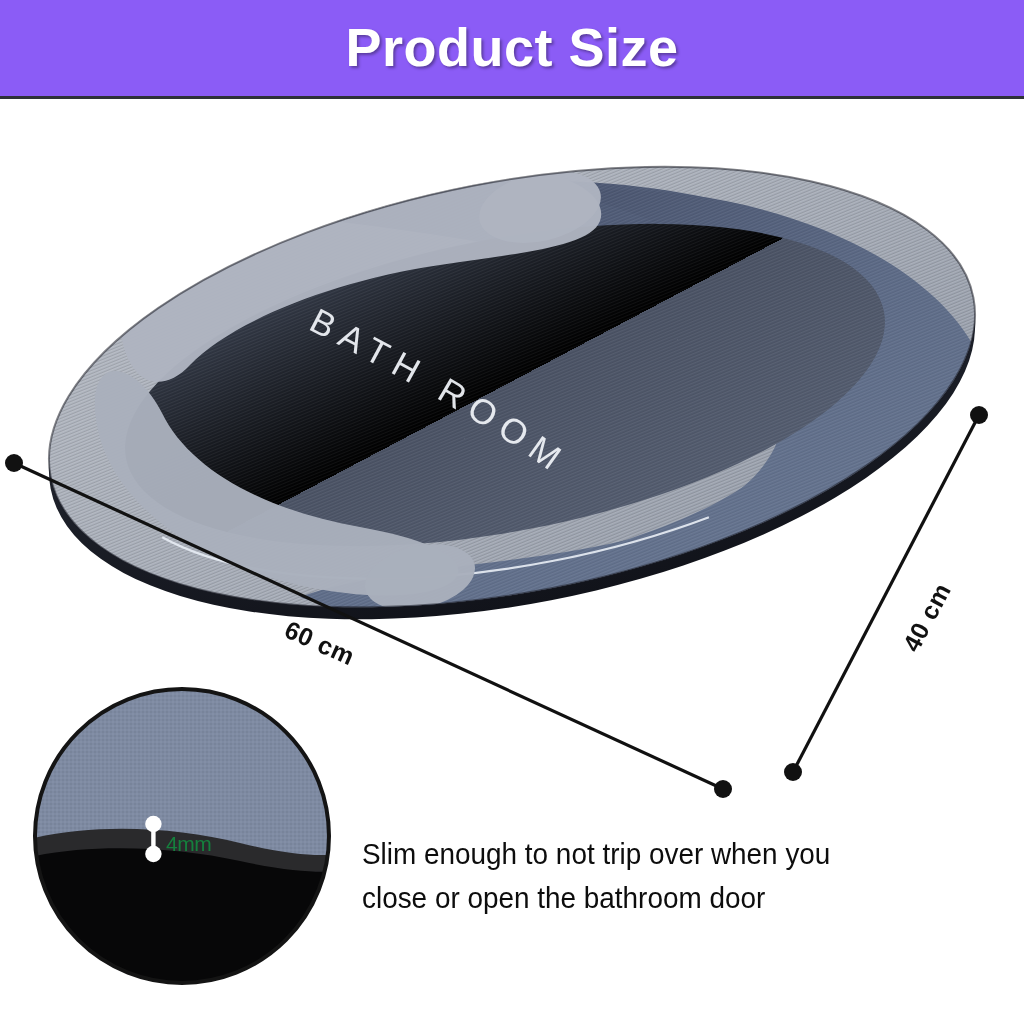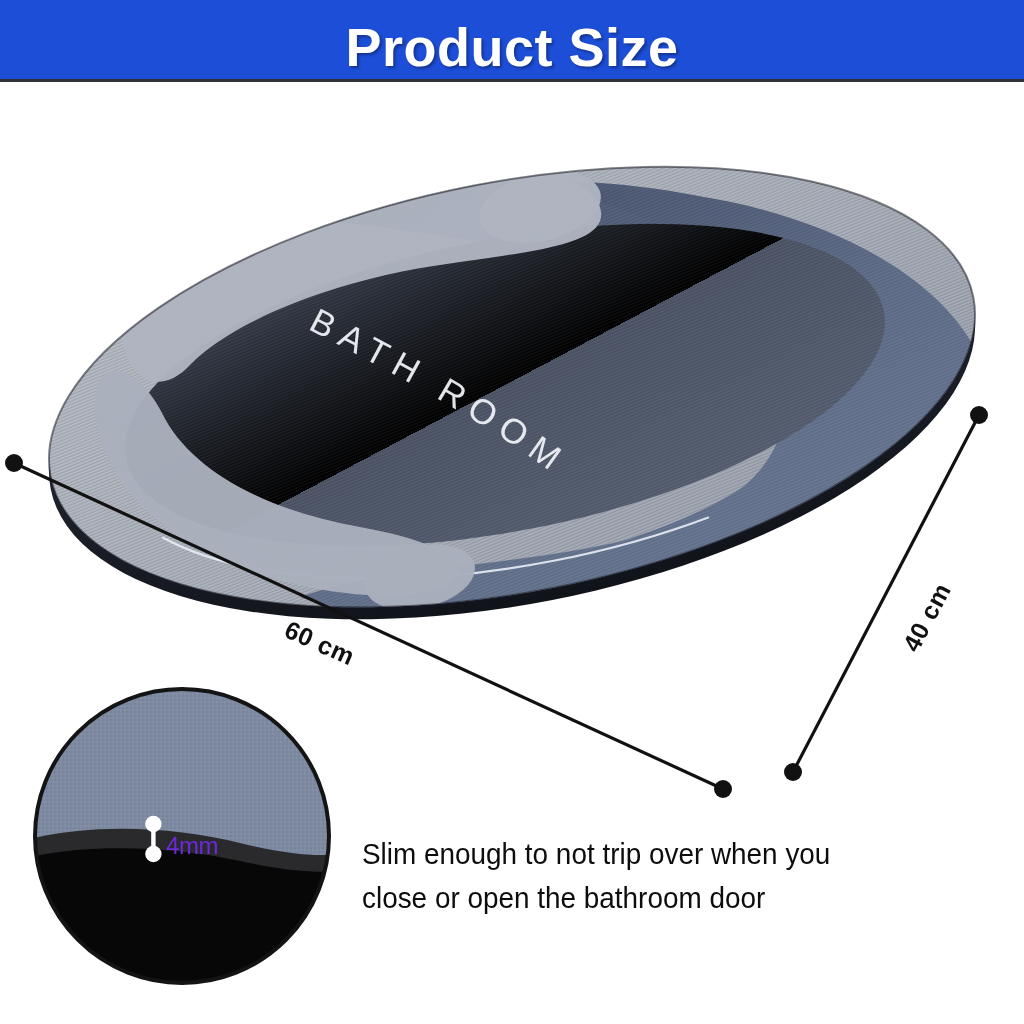--- a/index.html
+++ b/index.html
@@ -13,22 +13,22 @@
     position: relative;
     overflow: hidden;
     font-family: "Liberation Sans", sans-serif;
   }
 
   
   .header-bar {
     position: absolute;
     left: 0; top: 0;
     width: 1024px;
-    height: 82px;
-    background: #1d4ed8;
+    height: 99px;
+    background: #8b5cf6;
     border-bottom: 3px solid #2e313a;
     box-sizing: border-box;
   }
   .header-title {
     position: absolute;
     left: 0; top: 0;
     width: 1024px;
     height: 94px;
     line-height: 94px;
     text-align: center;
@@ -77,23 +77,23 @@
     top: 546px;
     transform: rotate(-62deg);
     transform-origin: left top;
   }
 
   
   .mm-label {
     position: absolute;
     left: 166px;
     top: 735px;
-    color: #6d28d9;
-    font-family: "Liberation Sans", sans-serif;
-    font-size: 24px;
+    color: #15803d;
+    font-family: "Liberation Sans", sans-serif;
+    font-size: 21px;
     font-weight: normal;
     letter-spacing: -0.4px;
     white-space: nowrap;
   }
 
   
   .caption {
     position: absolute;
     left: 362px;
     top: 735px;

